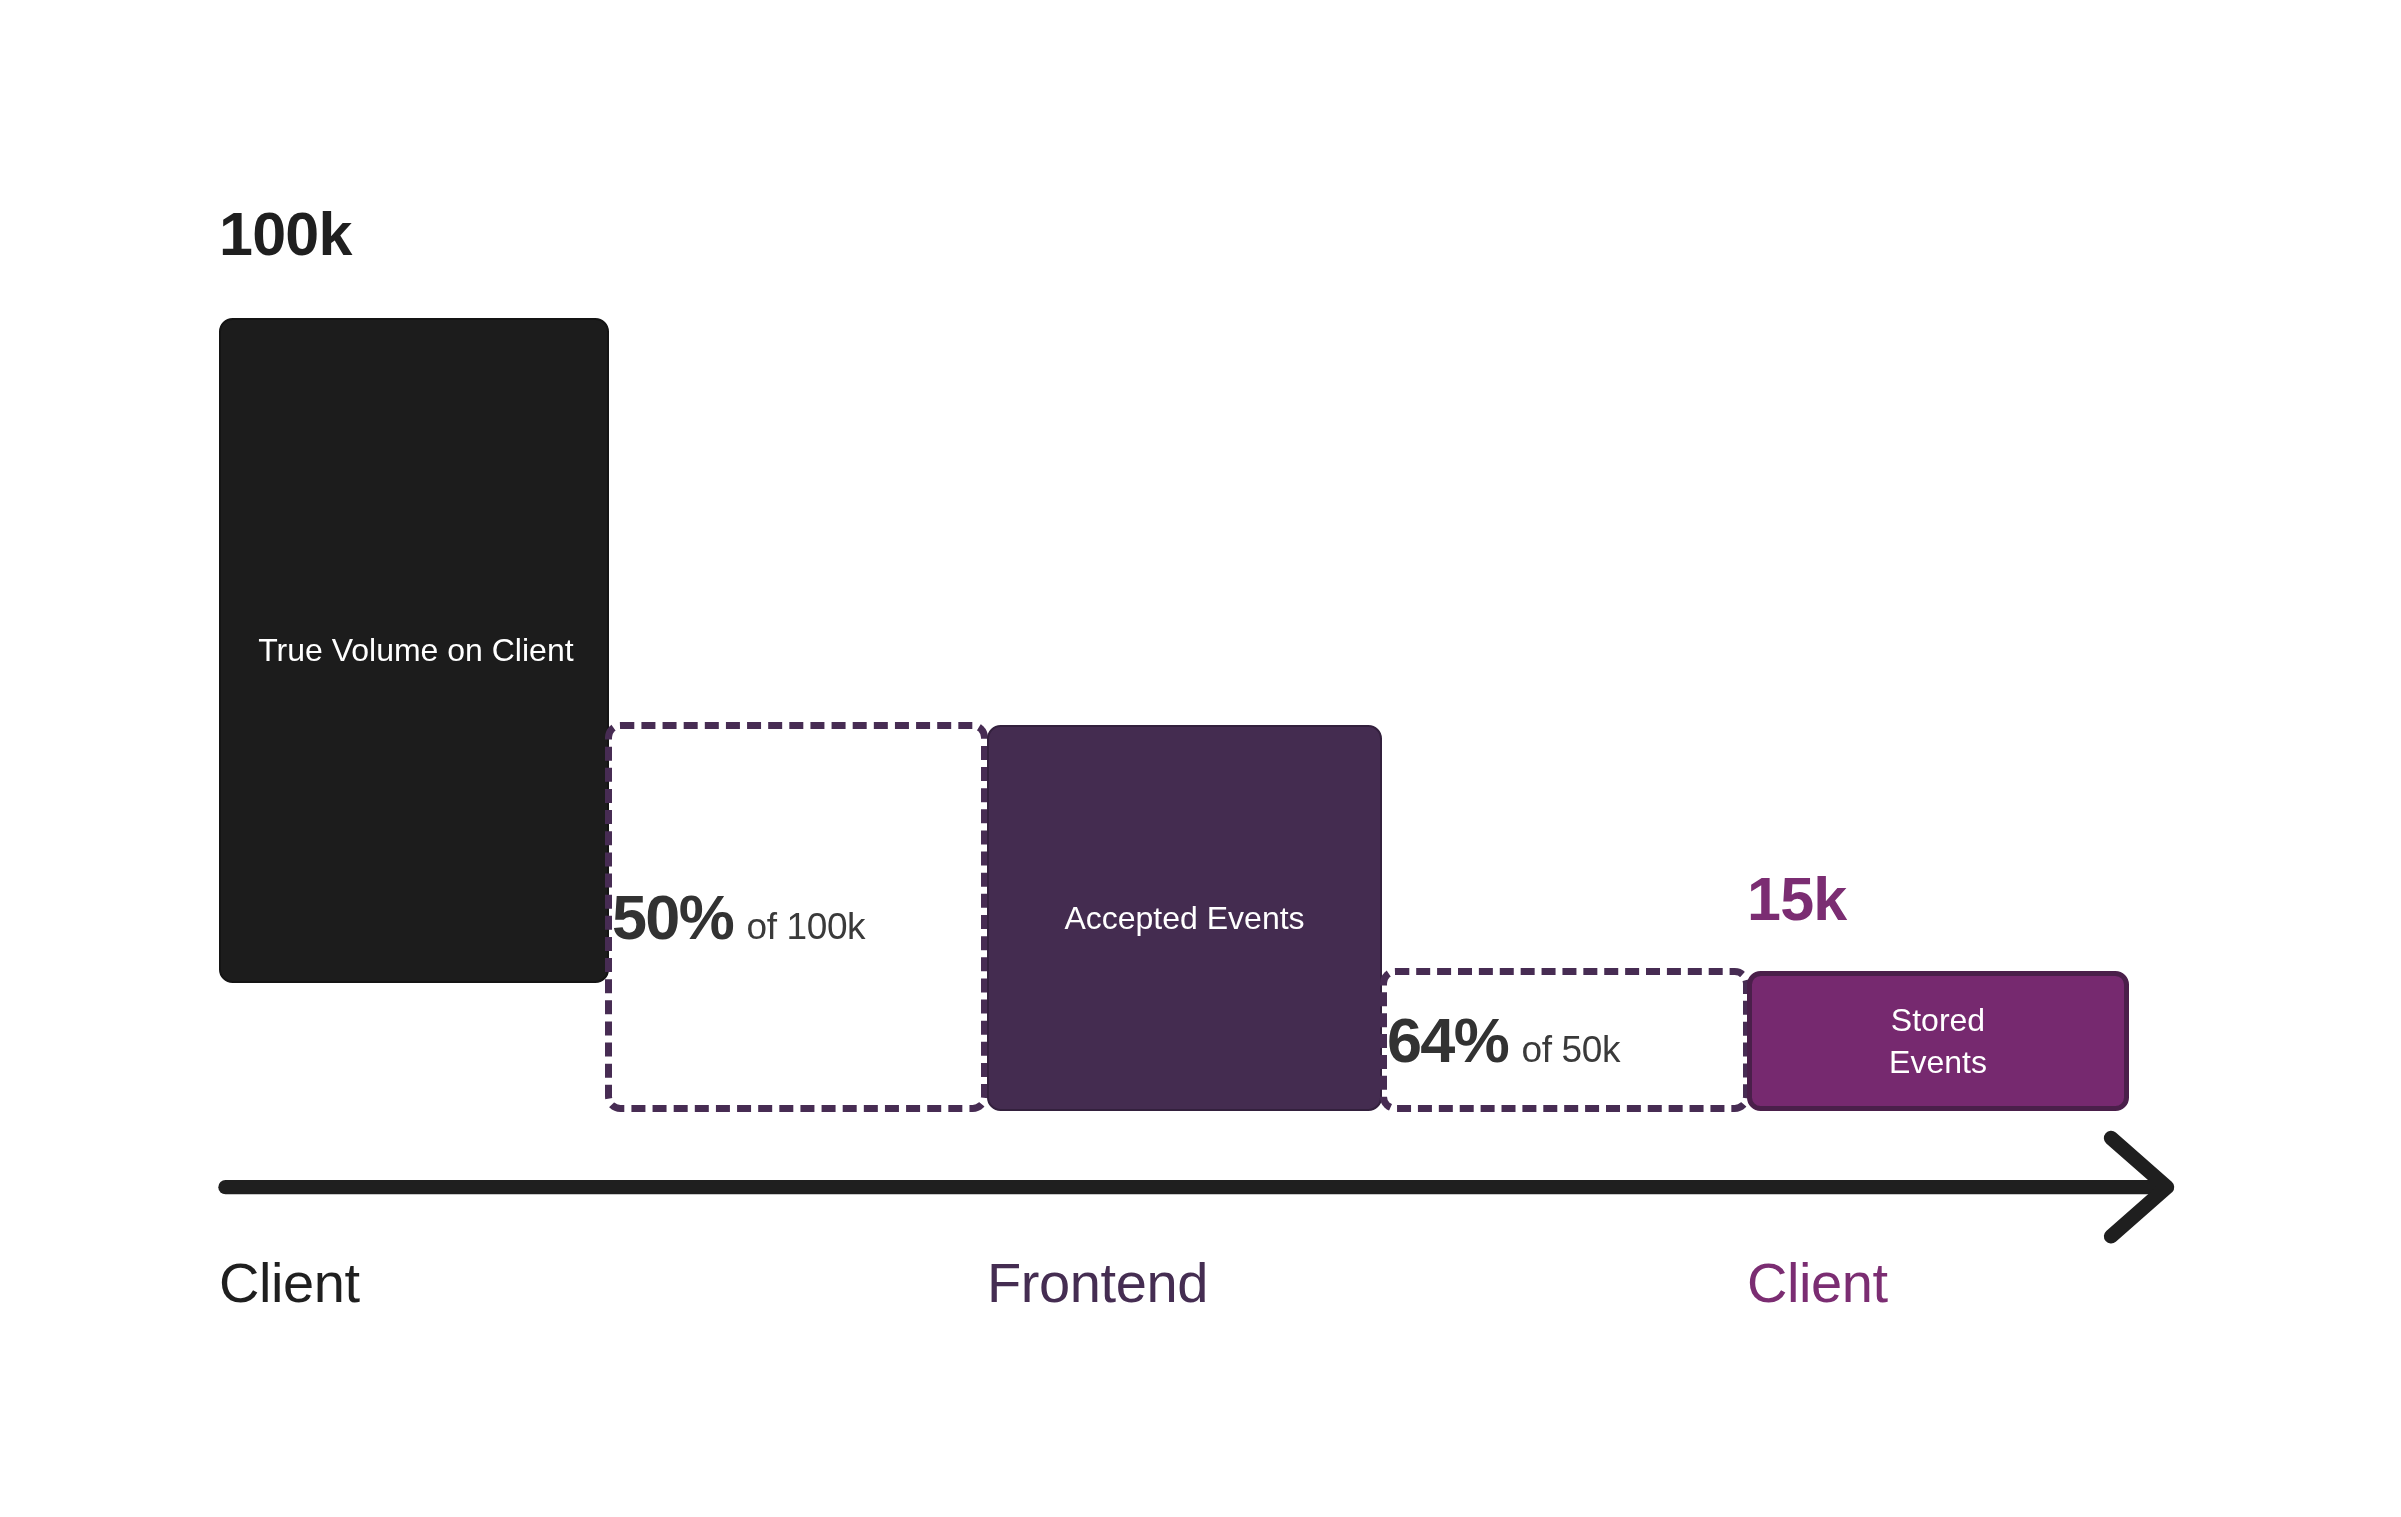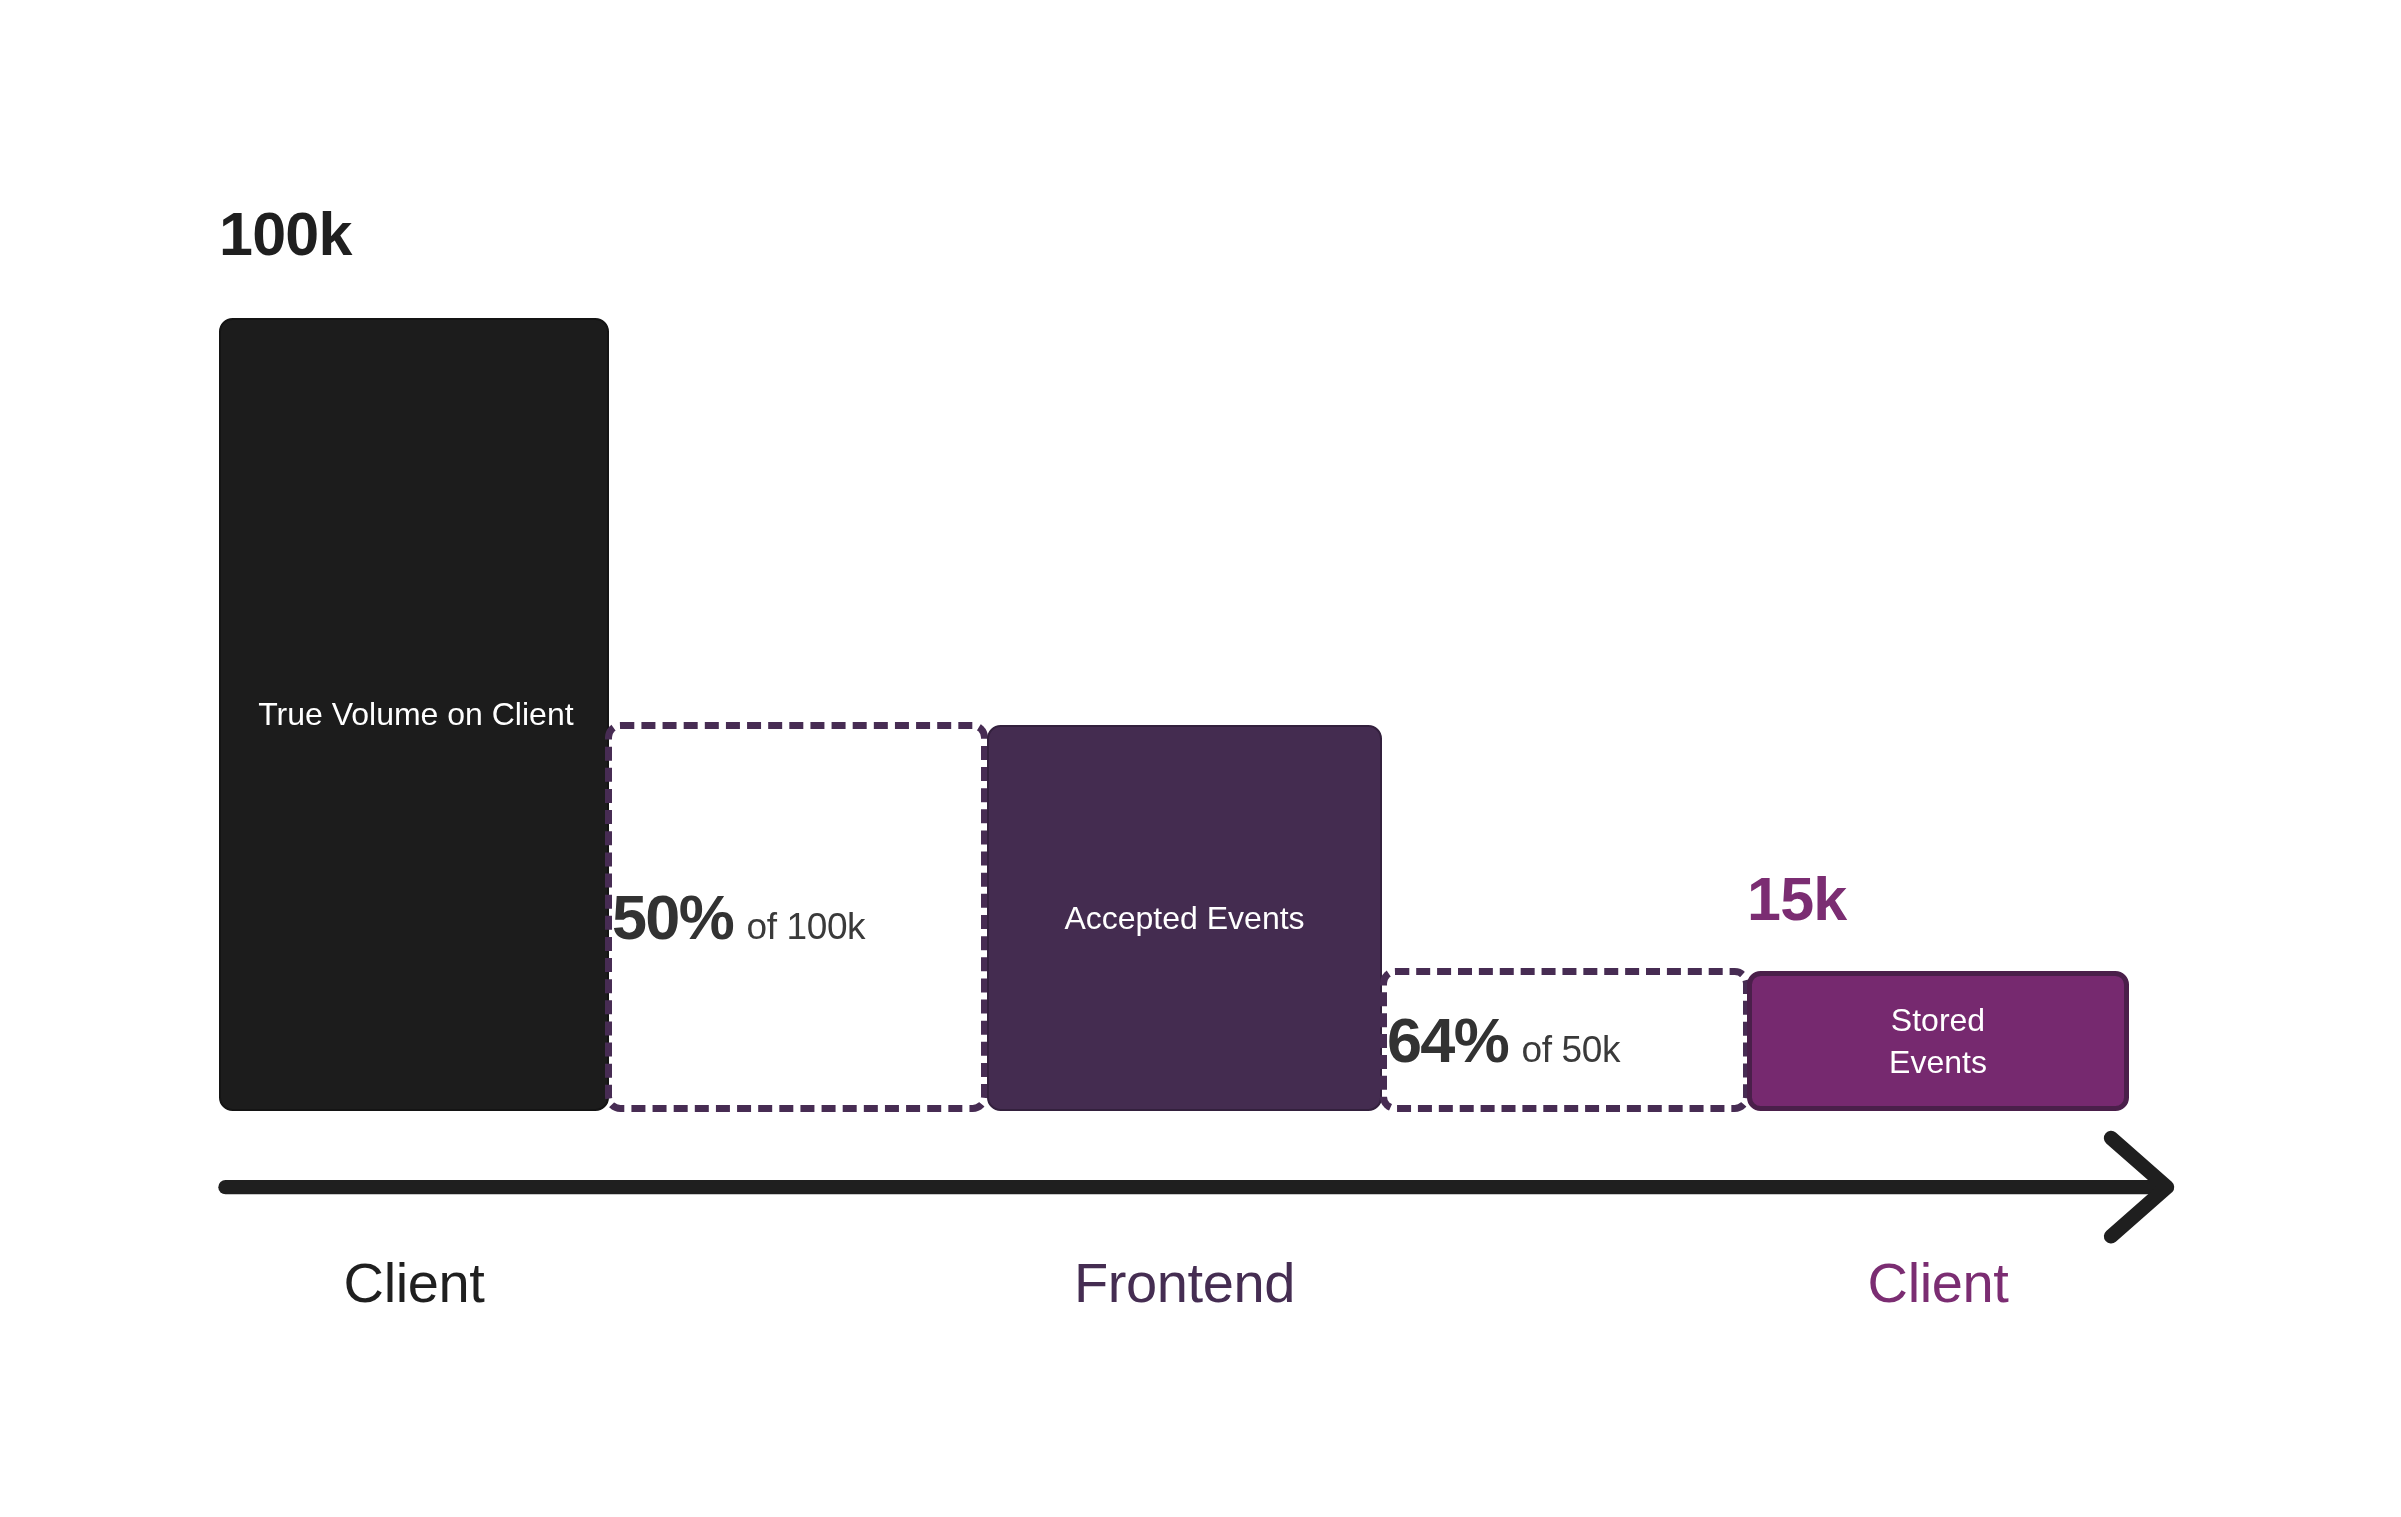--- a/index.html
+++ b/index.html
@@ -105,34 +105,34 @@
     height: 1518px;
     pointer-events: none;
   }
 
   
   .stage-caption {
     position: absolute;
     font-size: 56px;
     font-weight: 400;
     letter-spacing: -0.4px;
-    text-align: center;
+    text-align: left;
     line-height: 1;
     white-space: nowrap;
     user-select: none;
   }
 </style>
 </head>
 <body>
 
 <div id="figure">
 
   <div class="value-label" style="left:219px; top:204px; width:390px; color:#1f1f1f;">100k</div>
 
-  <div class="bar bar-client" style="left:219px; top:318px; width:390px; height:793px;padding-left:19px;">
+  <div class="bar bar-client" style="left:219px; top:318px; width:390px; height:665px;padding-left:19px;">
     <span class="bar-label">True Volume on Client</span>
   </div>
 
   <div class="dashed-box" style="left:605px; top:722px; width:383px; height:390px;">
     <div class="dashed-box-inner">
       <span class="pct-big">50%</span>
       <span class="pct-small">of 100k</span>
     </div>
   </div>
 

